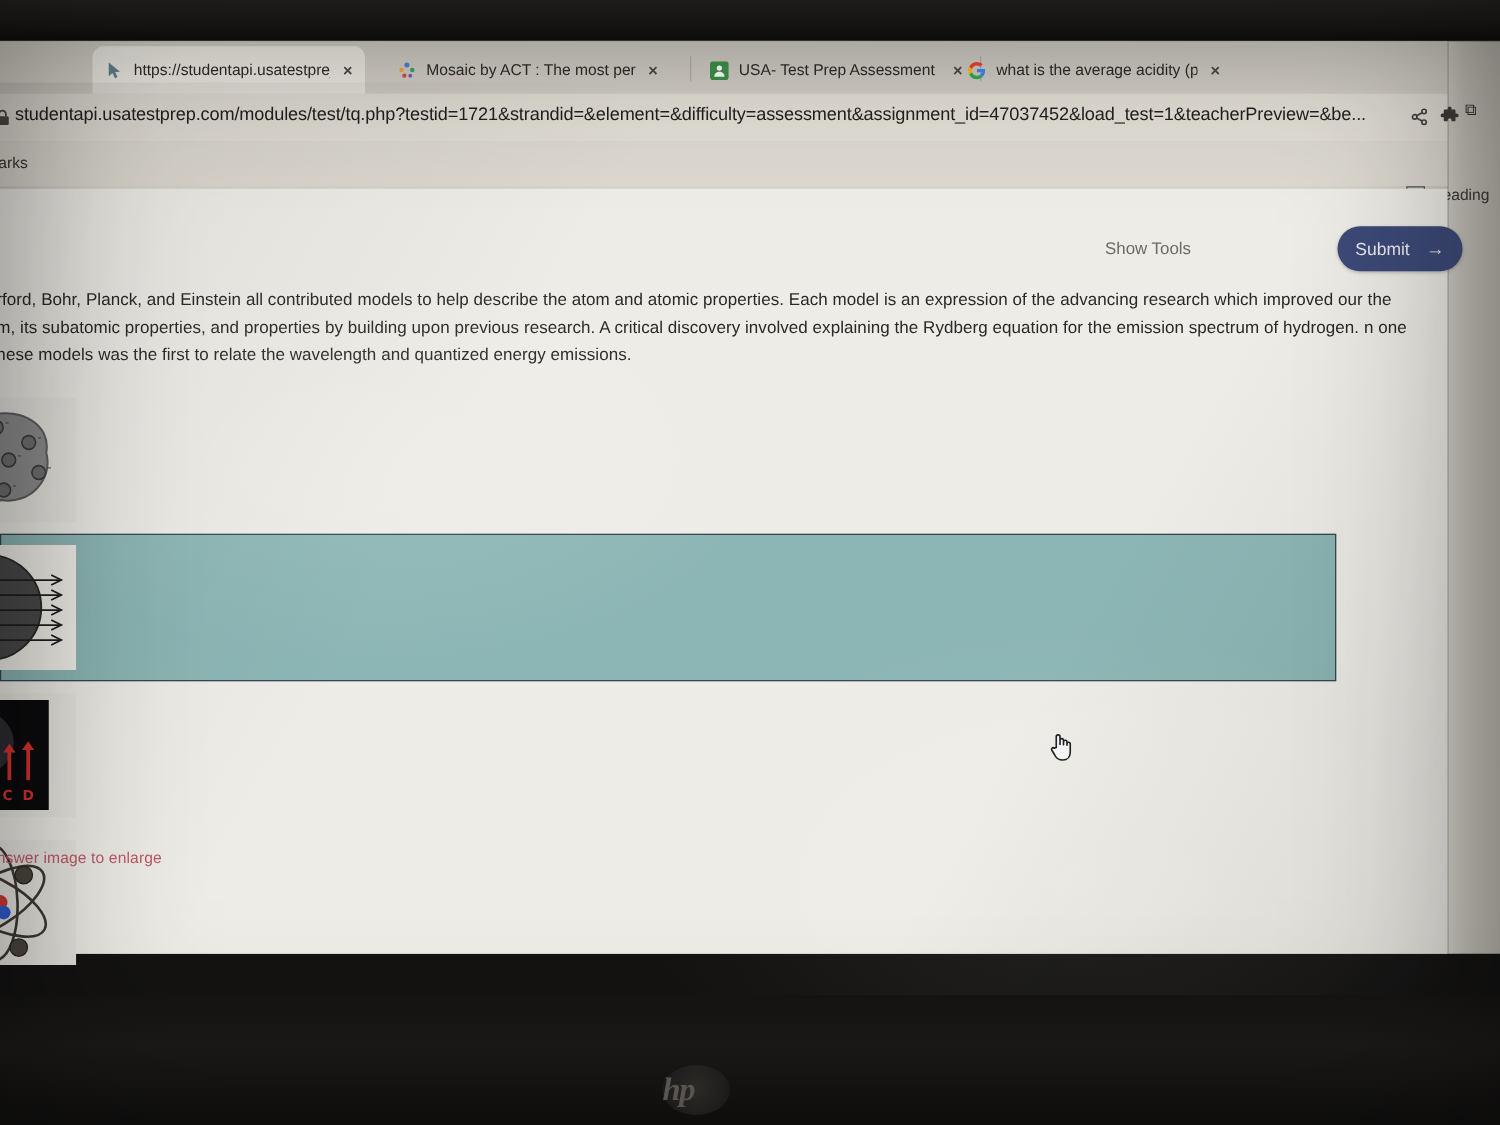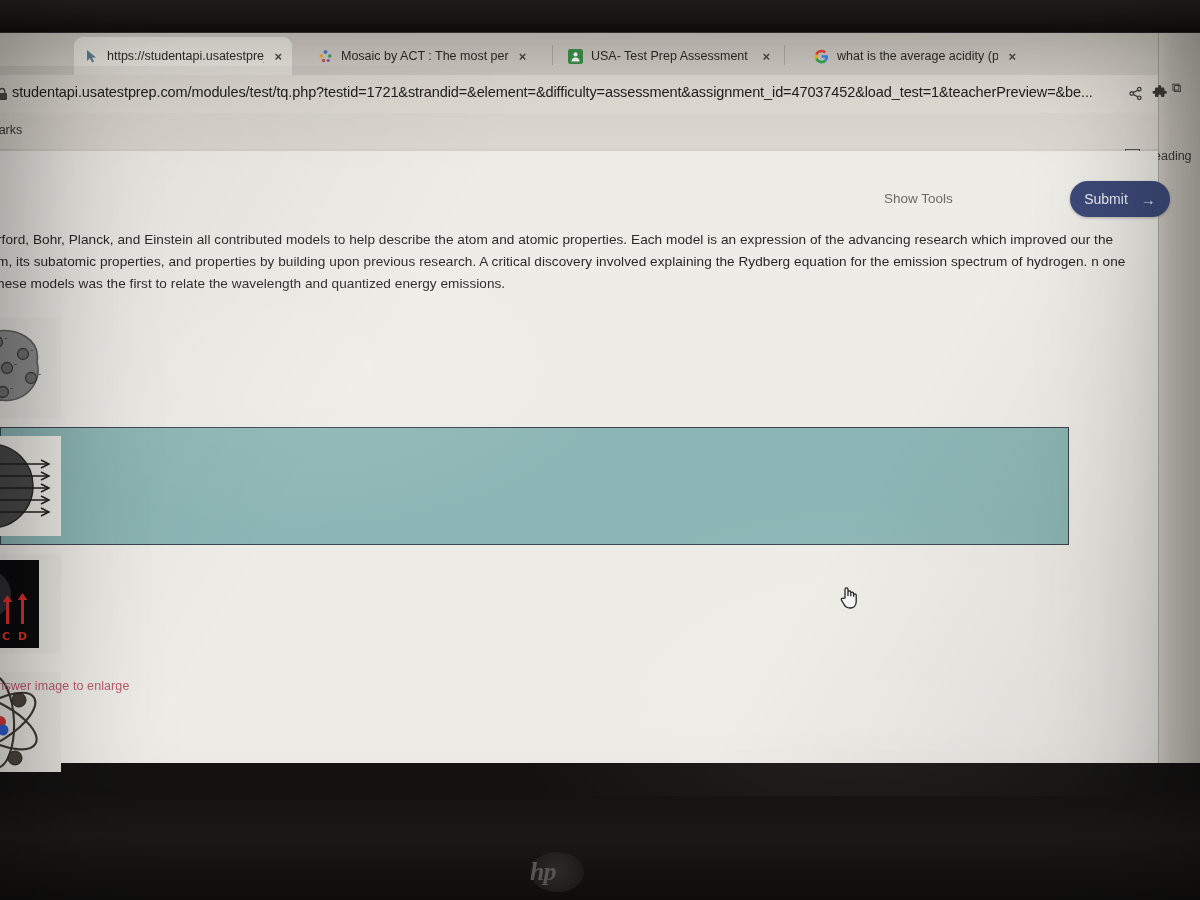--- a/index.html
+++ b/index.html
@@ -252,21 +252,21 @@
               <rect width="15" height="15" rx="2.5" fill="#3d9149"></rect>
             <circle cx="7.5" cy="5.4" r="2.1" fill="#fff"></circle>
               <path d="M3.4 12.4c0-2.6 1.9-4 4.1-4s4.1 1.4 4.1 4z" fill="#fff"></path>
             </svg>
         </span>
         <span class="ttl">USA- Test Prep Assessment D</span>
         <span class="tx">×</span>
       </div>
       <div class="tabsep" style="left:784px;"></div>
 
-      <div class="tab inactive" style="left:804px; width:222px;">
+      <div class="tab inactive" style="left:764px; width:222px;">
         <span class="fav">
           <svg width="15" height="15" viewBox="0 0 48 48">
             <path fill="#4285F4" d="M45 24c0-1.6-.1-2.7-.4-4H24v8h12c-.2 2-1.6 5-4.6 7l7 5.4C42.6 36.4 45 30.8 45 24z"></path>
             <path fill="#34A853" d="M24 46c6 0 11-2 14.7-5.4l-7-5.4C29.8 36.4 27.2 37.3 24 37.3c-5.8 0-10.7-3.9-12.5-9.2l-7.3 5.6C7.9 41.2 15.3 46 24 46z"></path>
             <path fill="#FBBC05" d="M11.5 28.1A13.4 13.4 0 0 1 10.8 24c0-1.4.3-2.8.7-4.1l-7.3-5.7A22 22 0 0 0 2 24c0 3.5.8 6.9 2.2 9.8z"></path>
             <path fill="#EA4335" d="M24 10.7c3.3 0 6.2 1.1 8.5 3.3l6.3-6.3C35 4.1 30 2 24 2 15.3 2 7.9 6.8 4.2 14.2l7.3 5.7C13.3 14.6 18.2 10.7 24 10.7z"></path>
           </svg>
         </span>
         <span class="ttl">what is the average acidity (p</span>
         <span class="tx">×</span>

